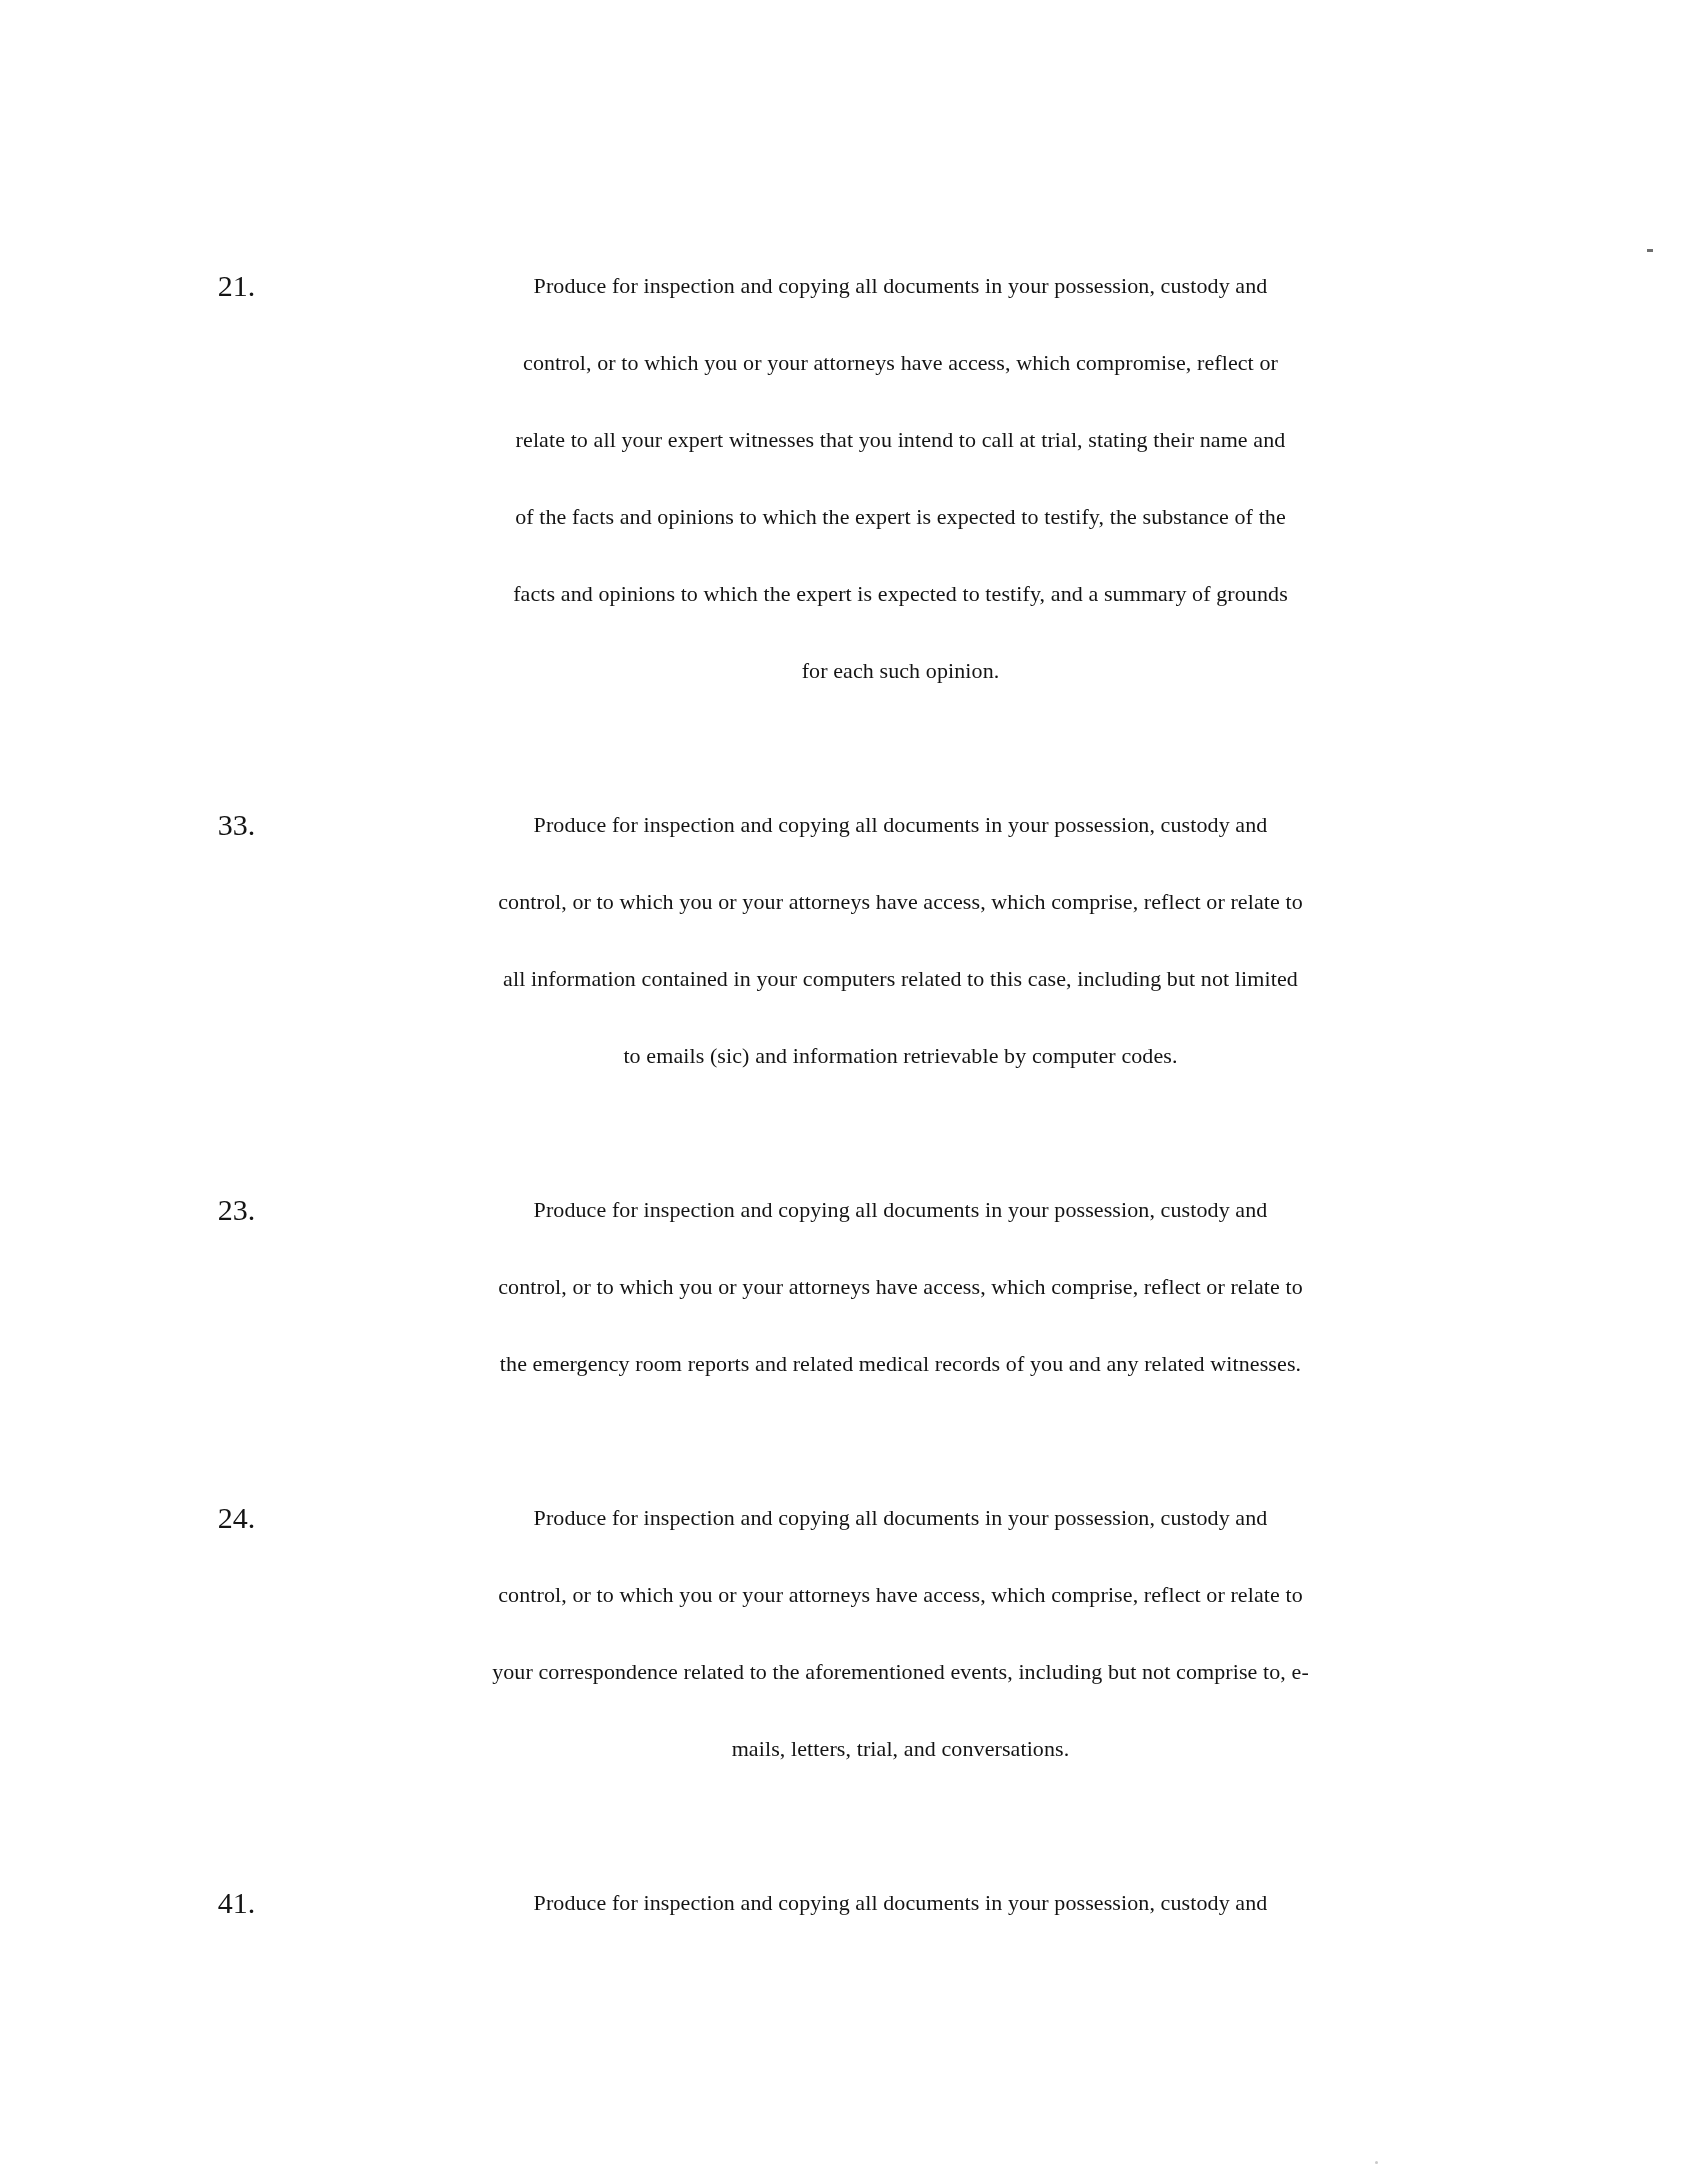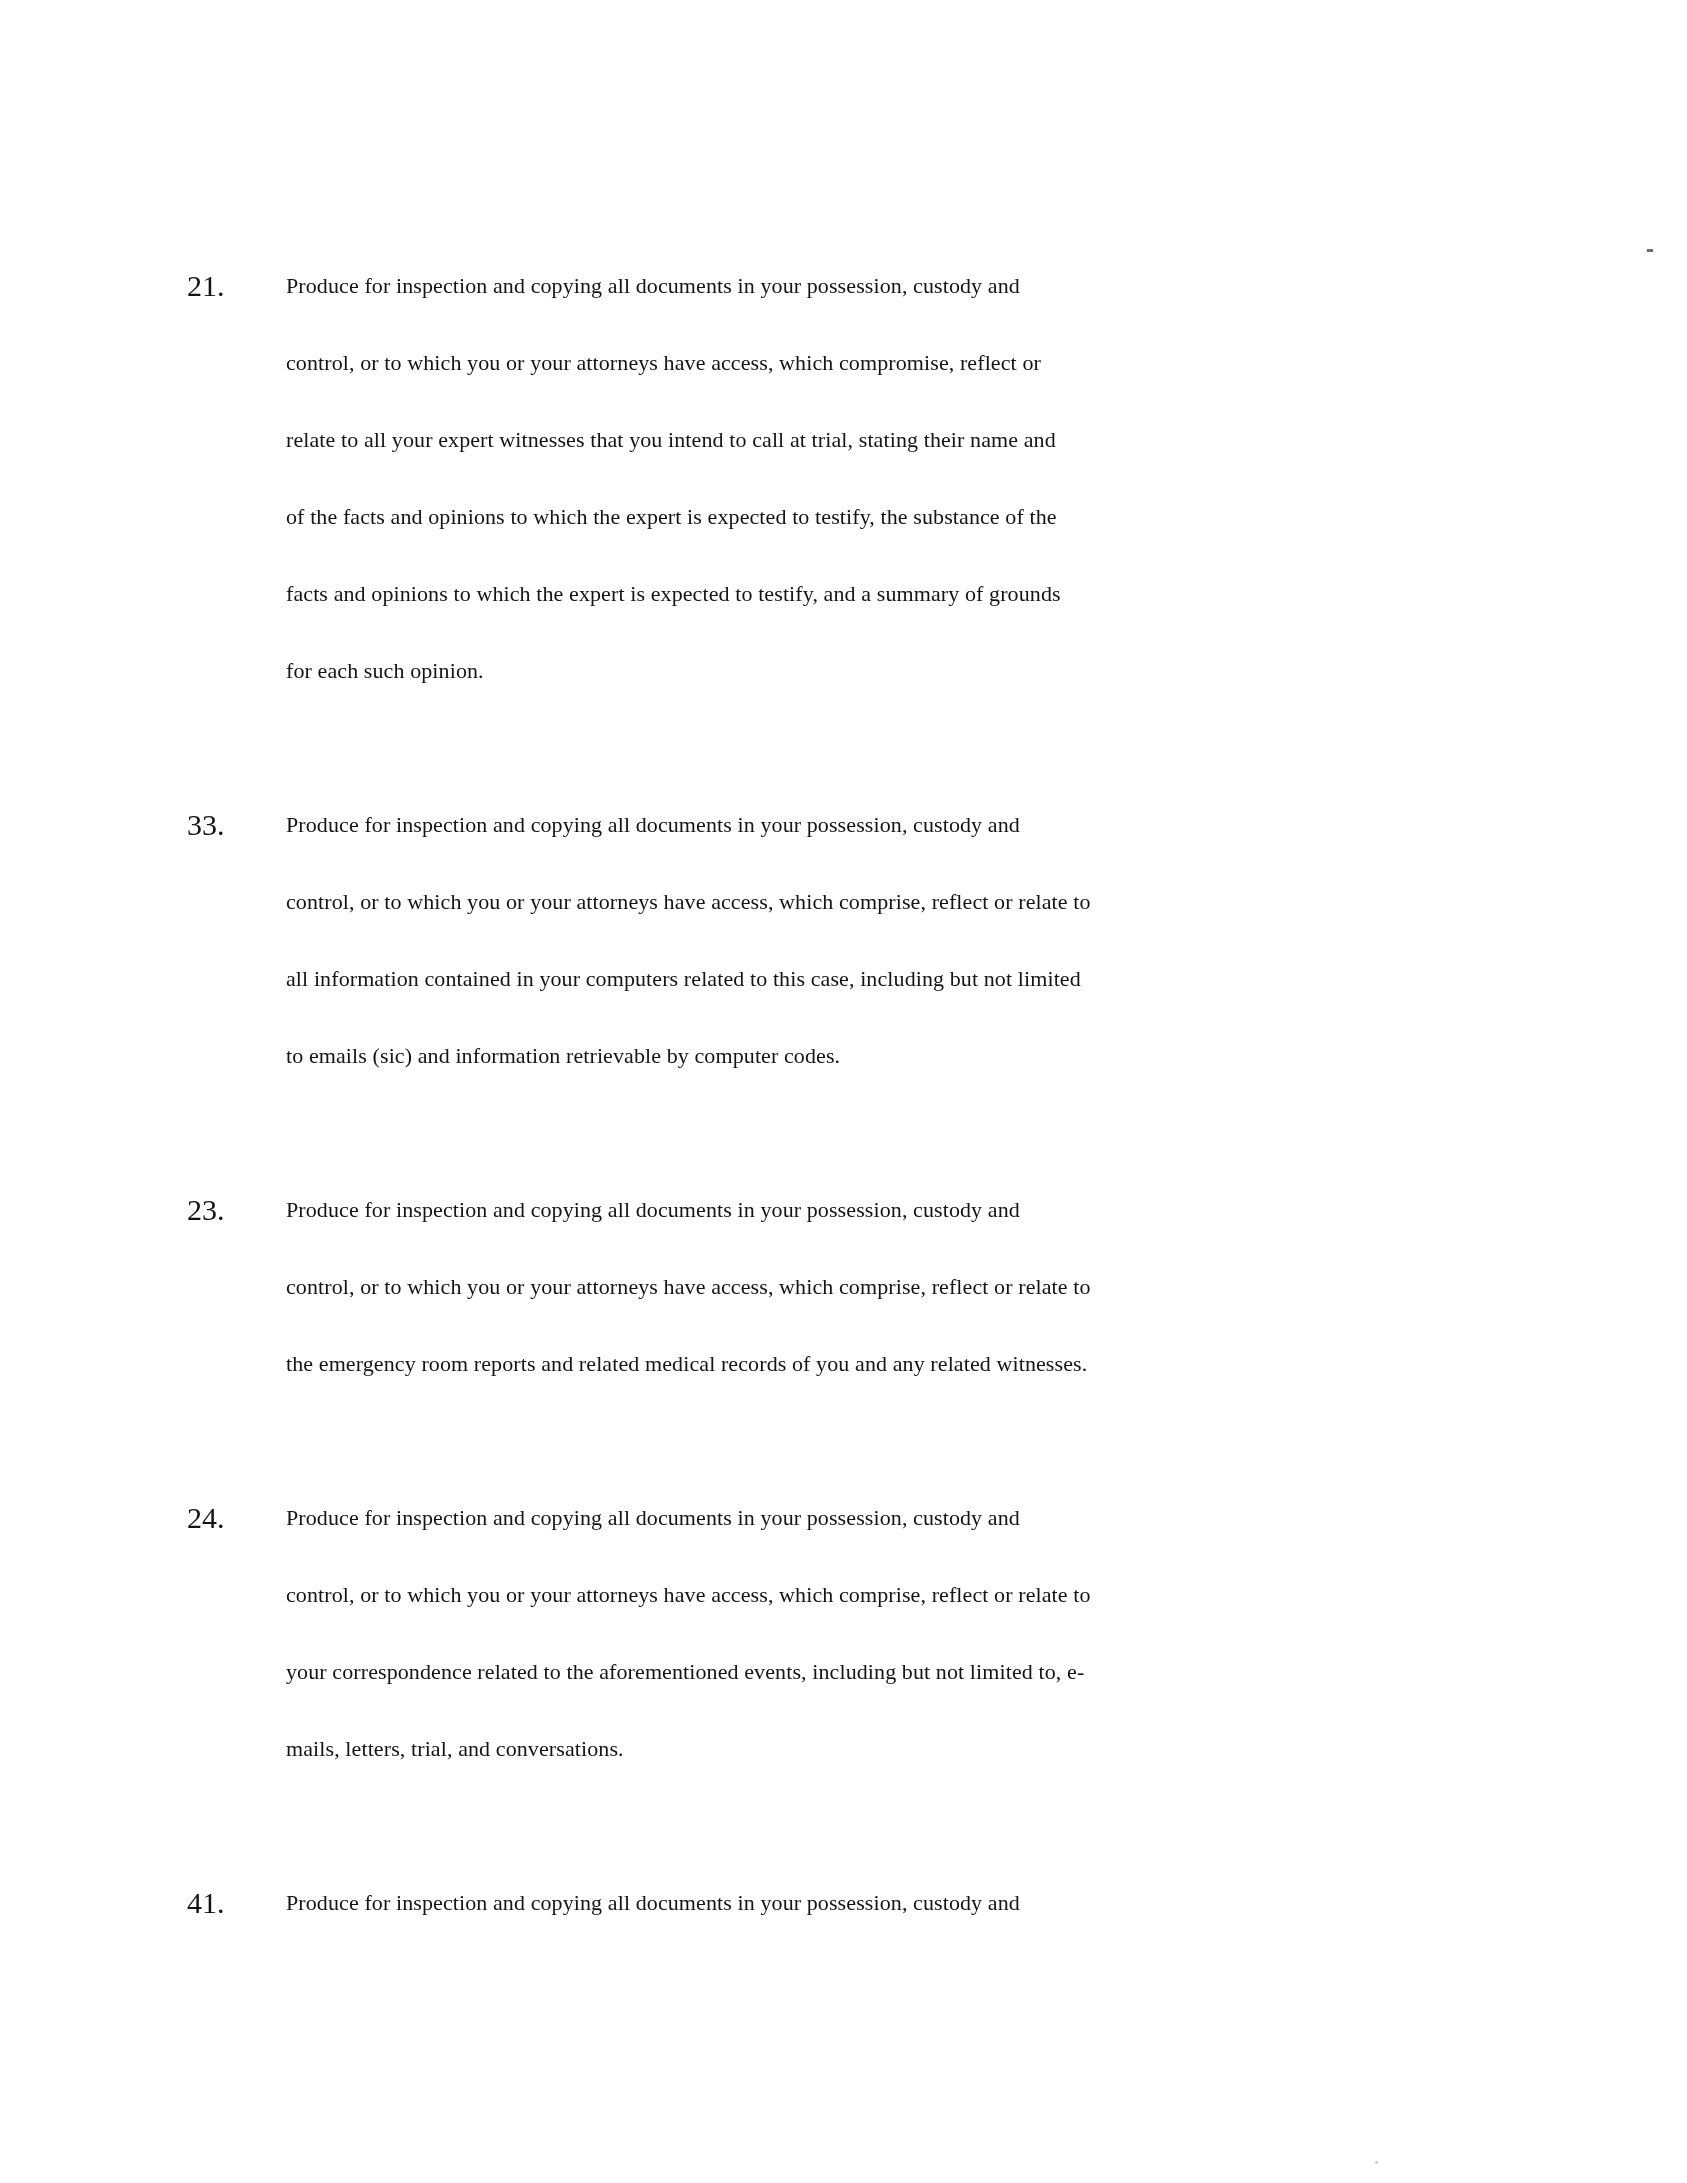--- a/index.html
+++ b/index.html
@@ -22,20 +22,21 @@
     top: 247px;
     left: 0;
     right: 0;
   }
   .para {
     display: grid;
     grid-template-columns: 99px 1fr;
     padding-left: 187px;
     padding-right: 172px;
     margin-bottom: 77px;
+    text-align: center;
   }
   .num {
     font-size: 30px;
     line-height: 77px;
   }
   .lines {
     min-width: 0;
   }
   .line {
     font-size: 22px;
@@ -94,21 +95,21 @@
           <div class="line">Produce for inspection and copying all documents in your possession, custody and</div>
           <div class="line">control, or to which you or your attorneys have access, which comprise, reflect or relate to</div>
           <div class="line">the emergency room reports and related medical records of you and any related witnesses.</div>
         </div>
       </div>
       <div class="para">
         <div class="num">24.</div>
         <div class="lines">
           <div class="line">Produce for inspection and copying all documents in your possession, custody and</div>
           <div class="line">control, or to which you or your attorneys have access, which comprise, reflect or relate to</div>
-          <div class="line">your correspondence related to the aforementioned events, including but not limited to, e-</div>
+          <div class="line">your correspondence related to the aforementioned events, including but not comprise to, e-</div>
           <div class="line">mails, letters, trial, and conversations.</div>
         </div>
       </div>
       <div class="para">
         <div class="num">41.</div>
         <div class="lines">
           <div class="line">Produce for inspection and copying all documents in your possession, custody and</div>
         </div>
       </div>
     </div>

